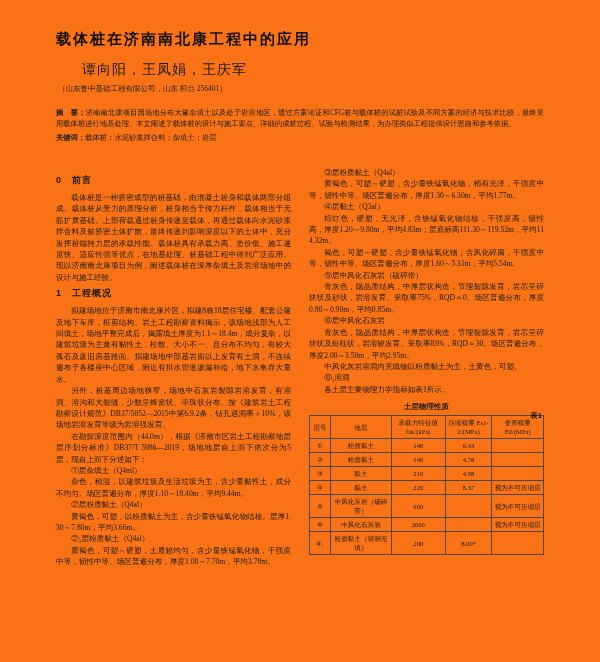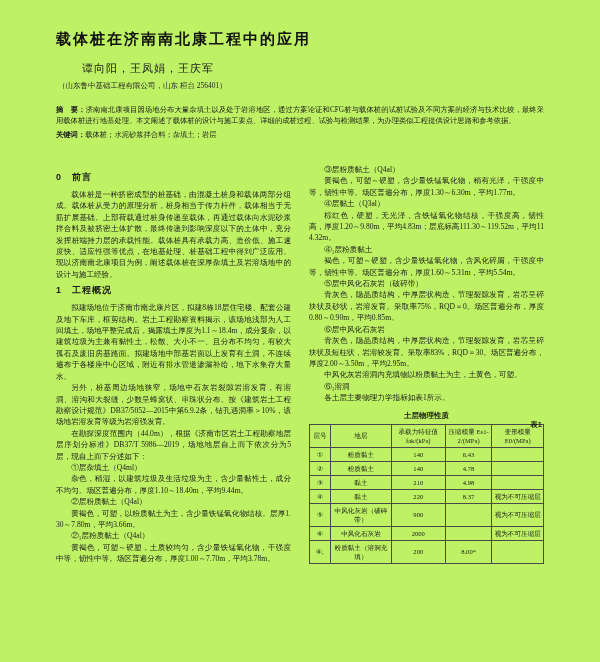--- a/index.html
+++ b/index.html
@@ -4,28 +4,28 @@
 <style>
   html,body{margin:0;padding:0;}
   body{
     width:600px;height:662px;overflow:hidden;
     background:#edebe6;
     font-family:"Liberation Serif","DejaVu Serif",serif;
     color:#1b1b1b;
   }
   .page{
     box-sizing:border-box;width:600px;height:662px;
-    padding:30px 56px 0 56px;background:#bef264;overflow:hidden;
+    padding:30px 56px 0 56px;background:#f97316;overflow:hidden;
   }
   .title{
     font-family:"Liberation Sans","DejaVu Sans",sans-serif;
     font-size:15px;font-weight:bold;letter-spacing:2px;
     margin:0 0 12px 0;color:#111;
   }
-  .authors{font-size:11px;margin:0 0 5px 26px;letter-spacing:1px;}
+  .authors{font-size:14px;margin:0 0 5px 26px;letter-spacing:1px;}
   .affiliation{font-size:7.5px;margin:0 0 0 2px;color:#222;}
   .abstract{margin:13px 0 0 0;font-size:7.3px;line-height:11px;text-align:justify;}
   .keywords{margin:3px 0 8px 0;font-size:7.3px;line-height:11px;}
   .label{font-weight:bold;font-family:"Liberation Sans","DejaVu Sans",sans-serif;}
   .columns{display:flex;gap:18px;margin-top:24px;}
   .col{flex:1;min-width:0;}
   .sec{
     font-family:"Liberation Sans","DejaVu Sans",sans-serif;
     font-size:9px;font-weight:bold;margin:4px 0 5px 0;letter-spacing:1px;
   }
@@ -77,21 +77,20 @@
       <p class="body">黄褐色，可塑，以粉质黏土为主，含少量铁锰氧化物结核。层厚1.30～7.80m，平均3.66m。</p>
       <p class="body">②₁层粉质黏土（Q4al）</p>
       <p class="body">黄褐色，可塑～硬塑，土质较均匀，含少量铁锰氧化物，干强度中等，韧性中等。场区普遍分布，厚度1.00～7.70m，平均3.78m。</p>
     </div>
 
     <div class="col">
       <p class="body">③层粉质黏土（Q4al）</p>
       <p class="body">黄褐色，可塑～硬塑，含少量铁锰氧化物，稍有光泽，干强度中等，韧性中等。场区普遍分布，厚度1.30～6.30m，平均1.77m。</p>
       <p class="body">④层黏土（Q3al）</p>
       <p class="body">棕红色，硬塑，无光泽，含铁锰氧化物结核，干强度高，韧性高，厚度1.20～9.80m，平均4.83m；层底标高111.30～119.52m，平均114.32m。</p>
-      <p class="body">④₁层粉质黏土</p>
       <p class="body">褐色，可塑～硬塑，含少量铁锰氧化物，含风化碎屑，干强度中等，韧性中等。场区普遍分布，厚度1.60～5.31m，平均5.54m。</p>
       <p class="body">⑤层中风化石灰岩（破碎带）</p>
       <p class="body">青灰色，隐晶质结构，中厚层状构造，节理裂隙发育，岩芯呈碎块状及砂状，岩溶发育。采取率75%，RQD＝0。场区普遍分布，厚度0.80～0.90m，平均0.85m。</p>
       <p class="body">⑥层中风化石灰岩</p>
       <p class="body">青灰色，隐晶质结构，中厚层状构造，节理裂隙发育，岩芯呈碎块状及短柱状，岩溶较发育。采取率83%，RQD＝30。场区普遍分布，厚度2.00～3.50m，平均2.95m。</p>
       <p class="body">中风化灰岩溶洞内充填物以粉质黏土为主，土黄色，可塑。</p>
       <p class="body">⑥₁溶洞</p>
       <p class="body">各土层主要物理力学指标如表1所示。</p>
 
       <div class="tbl-caption">

